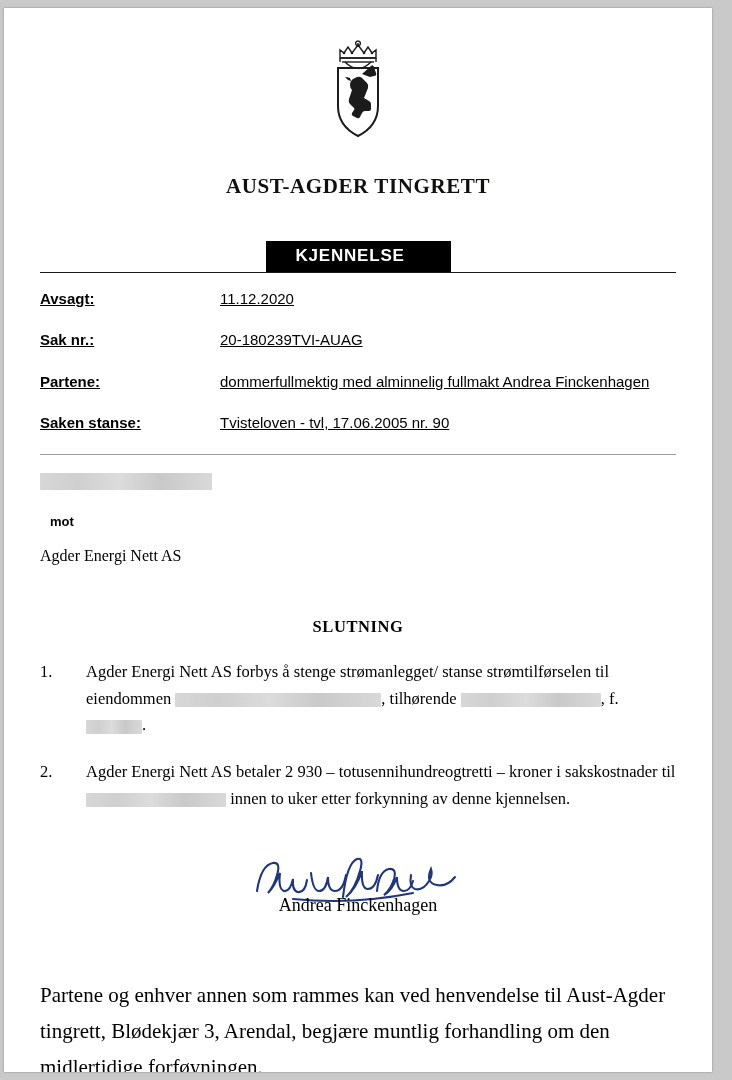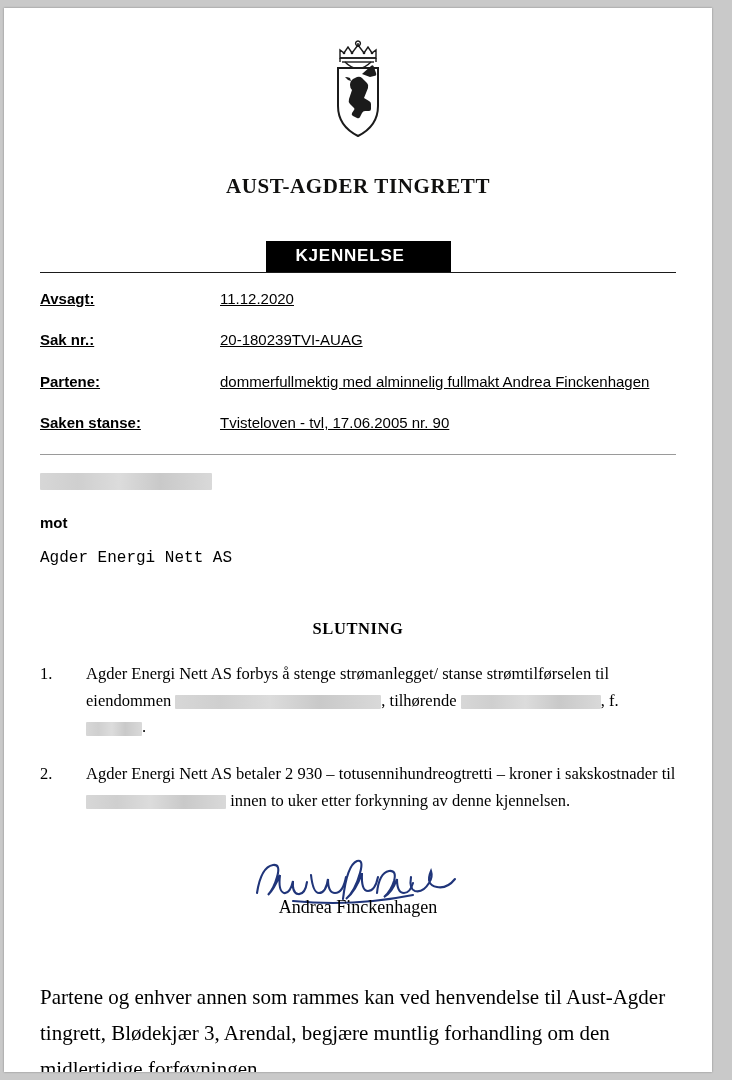--- a/index.html
+++ b/index.html
@@ -108,26 +108,27 @@
     border-radius: 1px;
   }
   .party-redacted {
     height: 17px;
     width: 172px;
     margin-bottom: 14px;
   }
   .mot {
     font-family: "Liberation Sans", sans-serif;
     font-weight: bold;
-    font-size: 15px;
+    font-size: 13px;
     margin-top: 10px;
     margin-bottom: 18px;
+    margin-left: 10px;
   }
   .party {
-    font-family: Liberation Mono, monospace;
+    font-family: Liberation Serif, serif;
     font-size: 16px;
     margin-bottom: 24px;
   }
 
   
   .section-heading {
     text-align: center;
     font-family: "Liberation Serif", serif;
     font-weight: bold;
     font-size: 16.5px;

